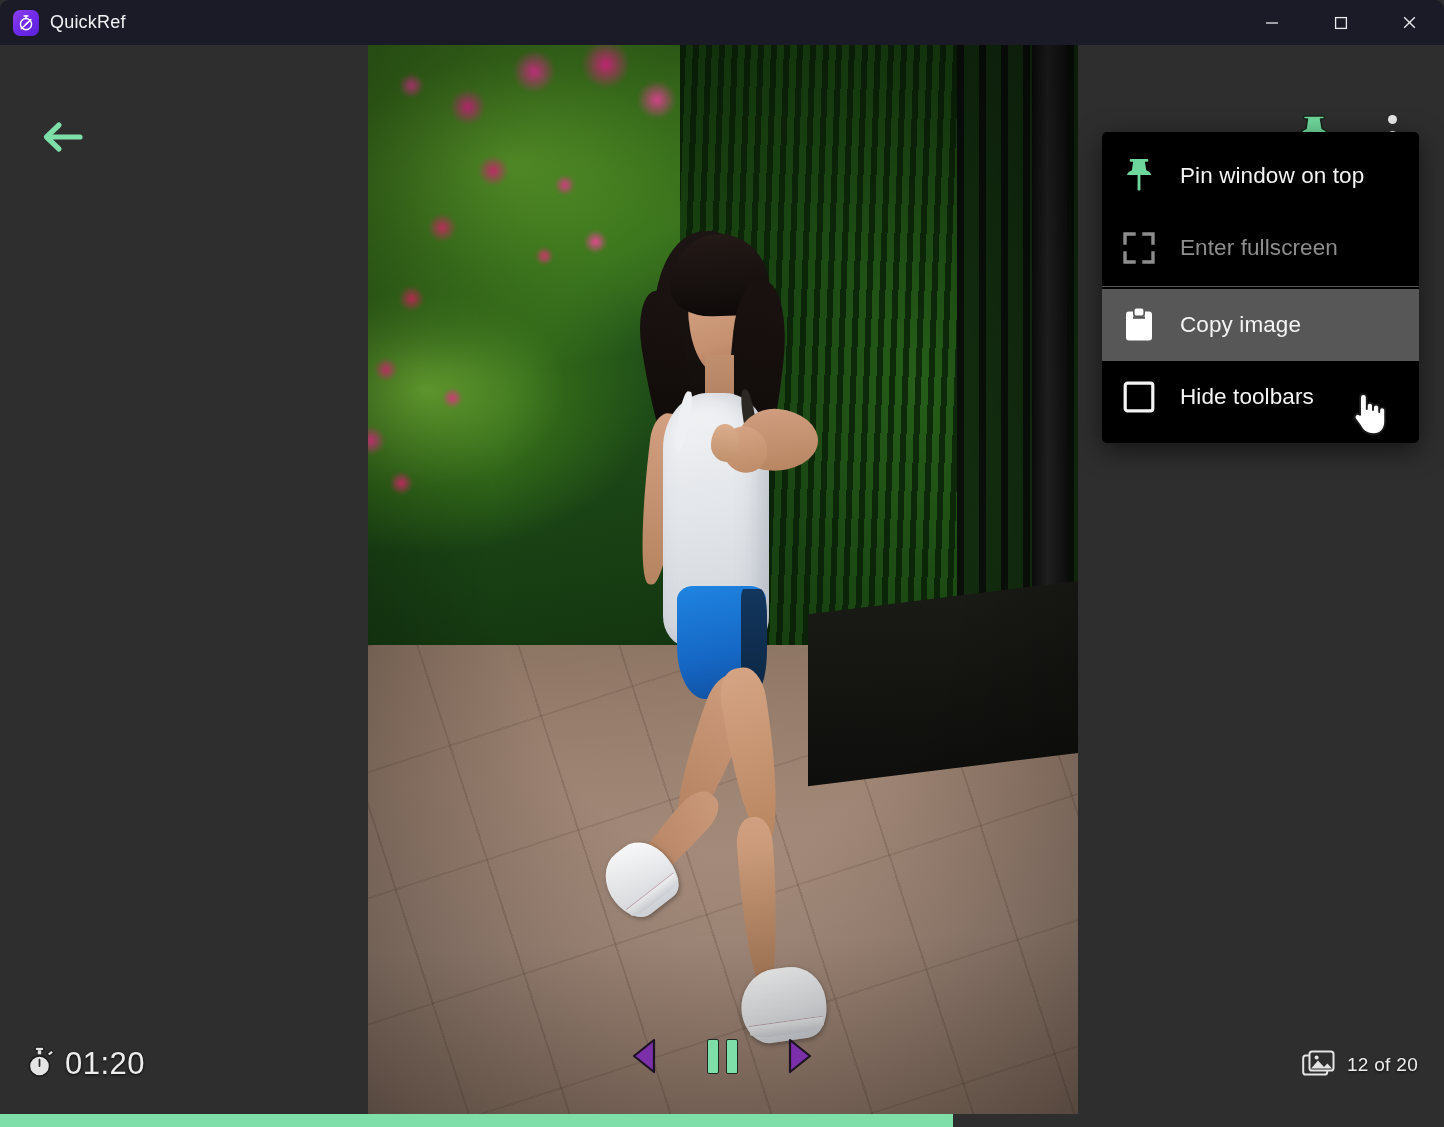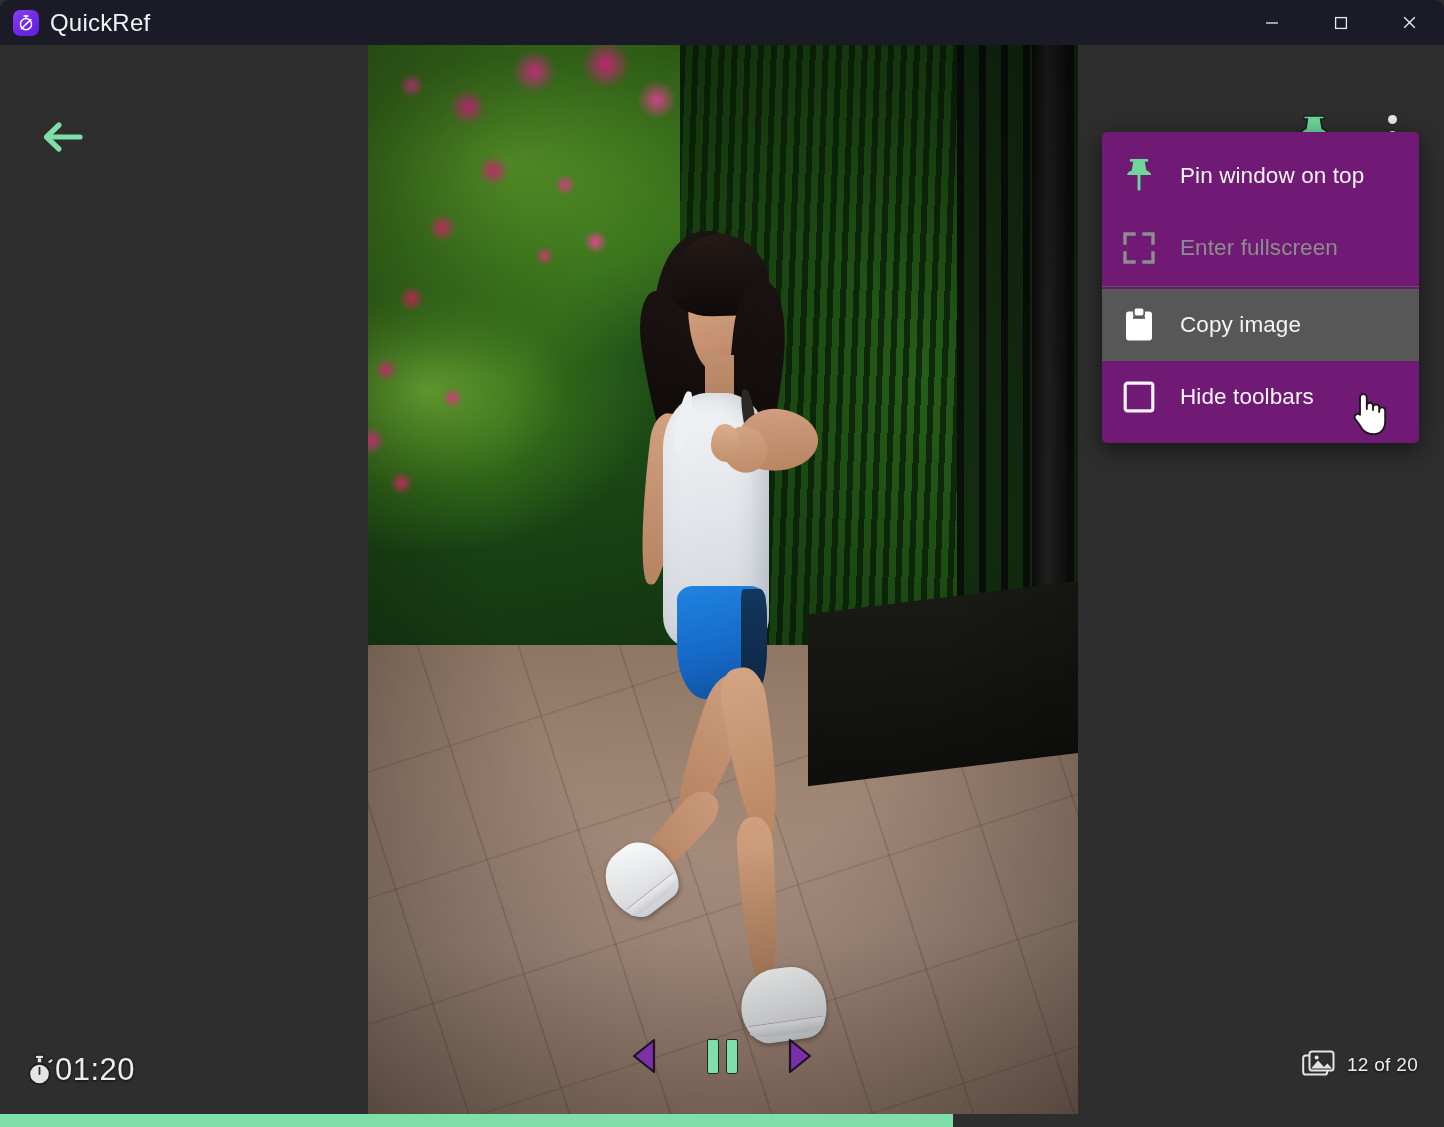--- a/index.html
+++ b/index.html
@@ -41,21 +41,21 @@
   }
   .app-icon {
     width: 26px; height: 26px;
     border-radius: 7px;
     background: linear-gradient(140deg, #8b3ff0 0%, #6d28e8 55%, #5a22d8 100%);
     display: flex; align-items: center; justify-content: center;
     flex: none;
   }
   .app-title {
     color: #f2f2f5;
-    font-size: 24px;
+    font-size: 18px;
     letter-spacing: .2px;
     white-space: nowrap;
   }
   .win-controls {
     position: absolute;
     right: 0; top: 0;
     height: 45px;
     display: flex;
   }
   .win-btn {
@@ -315,21 +315,21 @@
     width: 9px; height: 9px; border-radius: 50%;
     background: #e8e8e8;
     display: block;
   }
 
   
   .menu {
     position: absolute;
     left: 1102px; top: 132px;
     width: 317px;
-    background: #701a75;
+    background: #000000;
     border-radius: 5px;
     box-shadow: 0 7px 26px rgba(0,0,0,.55);
     padding: 8px 0 10px;
     z-index: 60;
   }
   .menu-item {
     display: flex;
     align-items: center;
     height: 72px;
     padding: 0 16px;
@@ -358,22 +358,22 @@
   .cursor-hand {
     position: absolute;
     left: 1349px; top: 388px;
     z-index: 70;
     pointer-events: none;
   }
 
   
   .timer {
     position: absolute;
-    left: 24px; bottom: 24px;
-    display: flex; align-items: center; gap: 0;
+    left: 24px; bottom: 30px;
+    display: flex; align-items: flex-start; gap: 10px;
     z-index: 25;
   }
   .timer-text {
     color: #ededed;
     font-size: 31px;
     letter-spacing: .5px;
     text-shadow: 0 1px 3px rgba(0,0,0,.8);
   }
   .counter {
     position: absolute;

